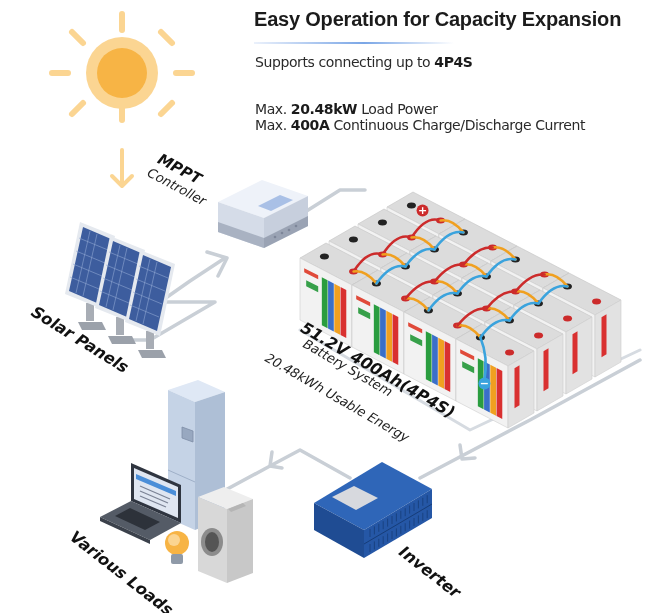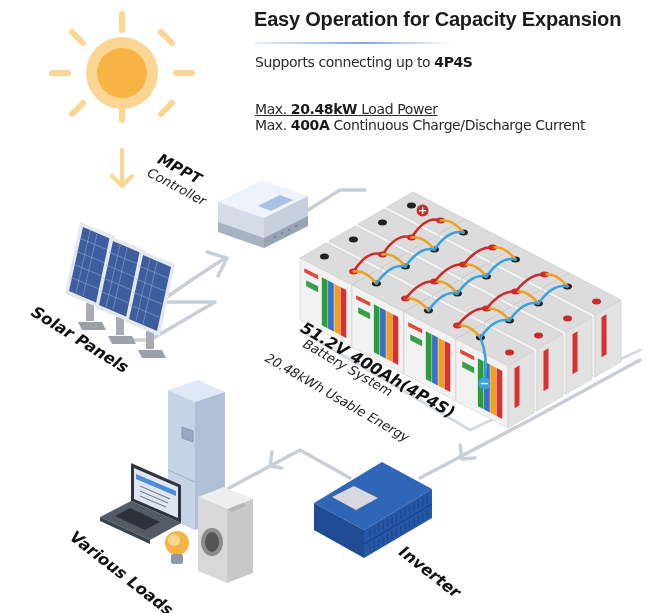--- a/index.html
+++ b/index.html
@@ -3,21 +3,21 @@
 <meta charset="utf-8">
 <style>
   html, body { margin:0; padding:0; background:#ffffff; }
   body { width:655px; height:613px; position:relative; overflow:hidden; font-family:"Liberation Sans", "DejaVu Sans", sans-serif; }
   .title { position:absolute; left:254px; top:8px; font-size:20px; font-weight:bold; color:#1b1b1b; letter-spacing:-0.2px; white-space:nowrap; }
   .title-underline { position:absolute; left:254px; top:42px; width:200px; height:2px; background:linear-gradient(90deg, rgba(120,160,230,0.15), #7aa6e6 55%, rgba(120,160,230,0)); }
   .spec { position:absolute; left:255px; font-size:14px; color:#2a2a2a; white-space:nowrap; font-family:"DejaVu Sans", sans-serif; letter-spacing:-0.4px; }
   .spec b { color:#1b1b1b; }
   .spec1 { top:54px;text-align:right; }
   .spec2 { top:81px;margin-top:36px; }
-  .spec3 { top:101px;text-decoration:underline; }
+  .spec3 { top:101px; }
   svg#scene { position:absolute; left:0; top:0; }
   .lbl { position:absolute; white-space:nowrap; color:#111; transform-origin:0 0; }
   .lbl-bold { font-weight:bold; font-style:italic; font-family:"DejaVu Sans", sans-serif; }
   .lbl-it { font-style:italic; font-family:"DejaVu Sans", sans-serif; color:#222; }
 </style>
 </head>
 <body>
 
 <div class="title">Easy Operation for Capacity Expansion</div>
 <div class="title-underline"></div>

